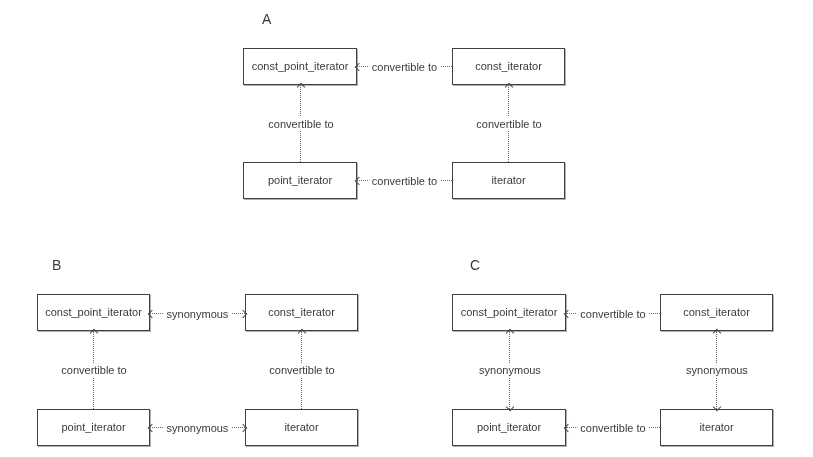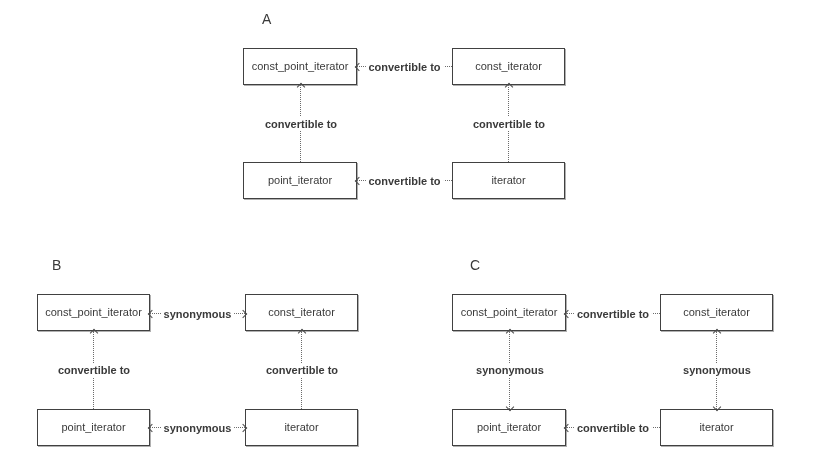--- a/index.html
+++ b/index.html
@@ -14,21 +14,21 @@
   .node {
     position:absolute; height:37px; background:#ffffff;
     border:1px solid #414141; box-shadow:1px 1px 0 rgba(80,80,80,0.45);
     display:flex; align-items:center; justify-content:center;
   }
   .node-label { font-size:11px; line-height:13px; color:#3a3a3a; white-space:nowrap; }
   .h-edge { position:absolute; height:0; border-top:1px dotted #6b6b6b; }
   .v-edge { position:absolute; width:0;  border-left:1px dotted #6b6b6b; }
   .edge-label {
     position:absolute; background:#ffffff; font-size:11px; line-height:14px;
-    color:#3a3a3a; white-space:nowrap; padding:0 3px;font-weight:bold;
+    color:#3a3a3a; white-space:nowrap; padding:0 3px;
   }
   .h-edge .edge-label { left:50%; top:0;  transform:translate(-50%,-50%); }
   .v-edge .edge-label { left:0;  top:50%; transform:translate(-50%,-50%); }
   .chv { position:absolute; width:6px; height:6px; }
   .chv-left  { border-left:1px solid #4c4c4c;  border-bottom:1px solid #4c4c4c; transform:rotate(45deg); }
   .chv-right { border-right:1px solid #4c4c4c; border-top:1px solid #4c4c4c;    transform:rotate(45deg); }
   .chv-up    { border-left:1px solid #4c4c4c;  border-top:1px solid #4c4c4c;    transform:rotate(45deg); }
   .chv-down  { border-right:1px solid #4c4c4c; border-bottom:1px solid #4c4c4c; transform:rotate(45deg); }
   .h-edge .chv-left  { left:-1px;  top:-3px; }
   .h-edge .chv-right { right:-1px; top:-3px; }

